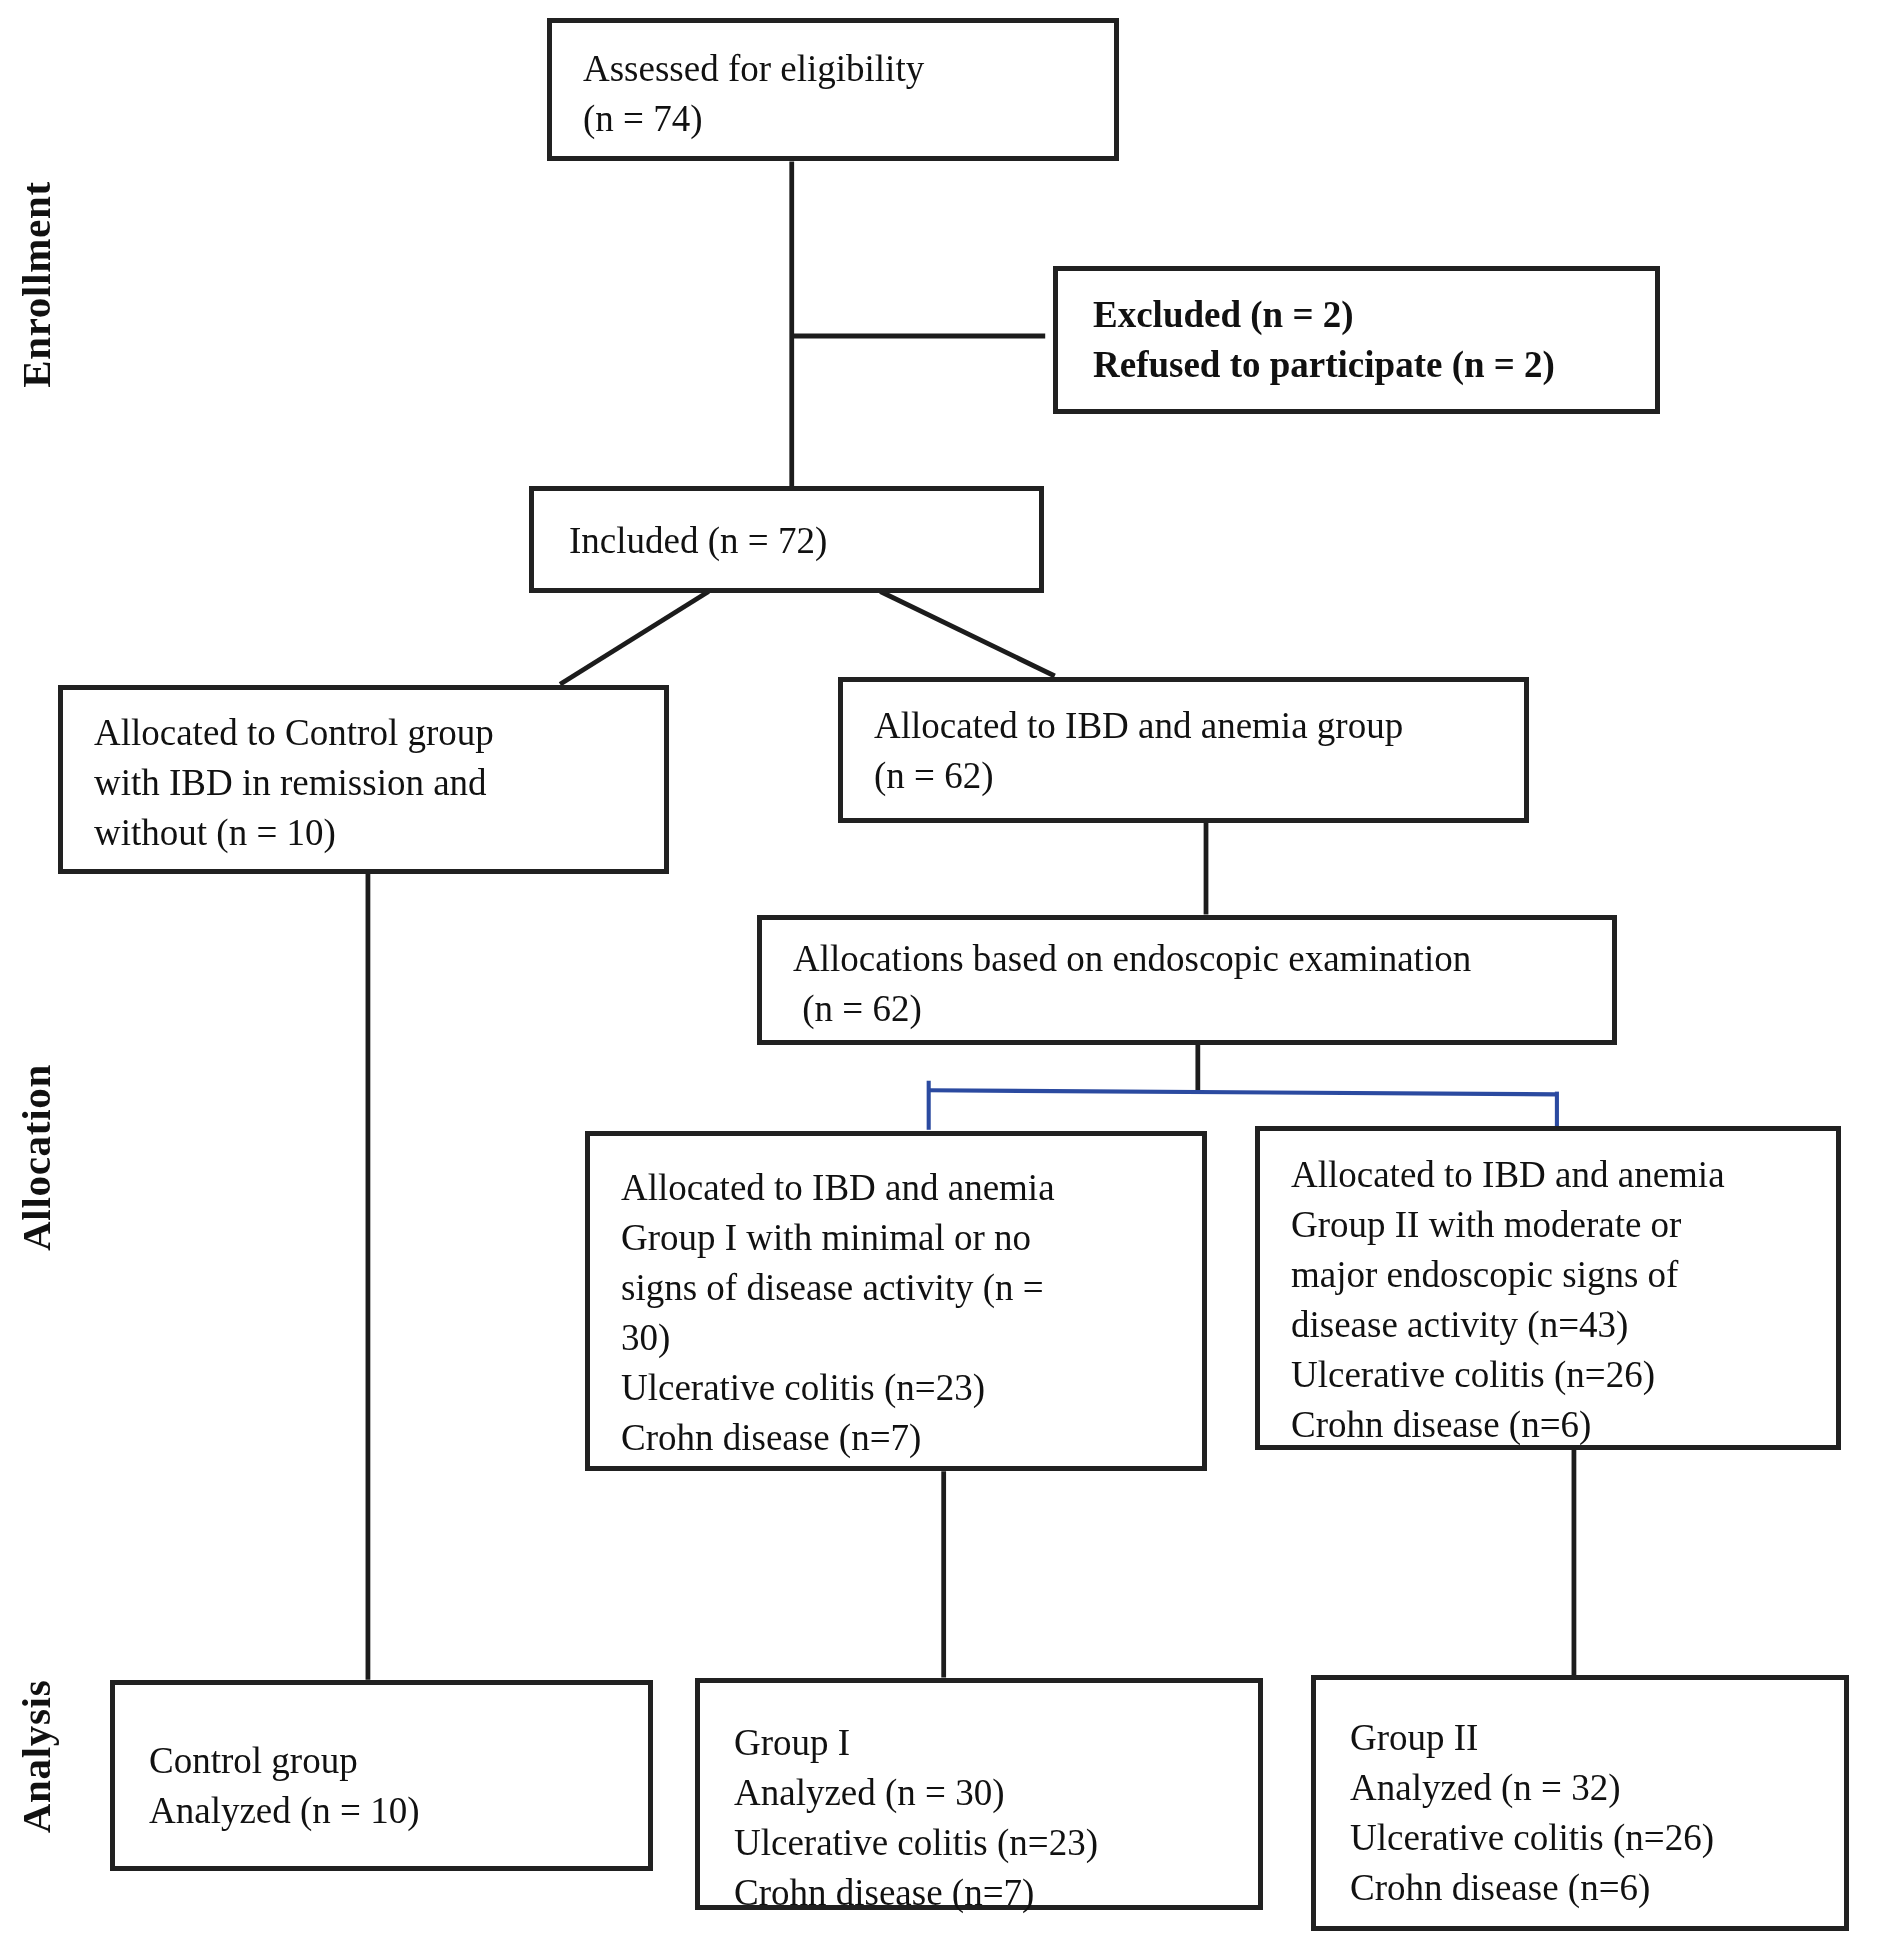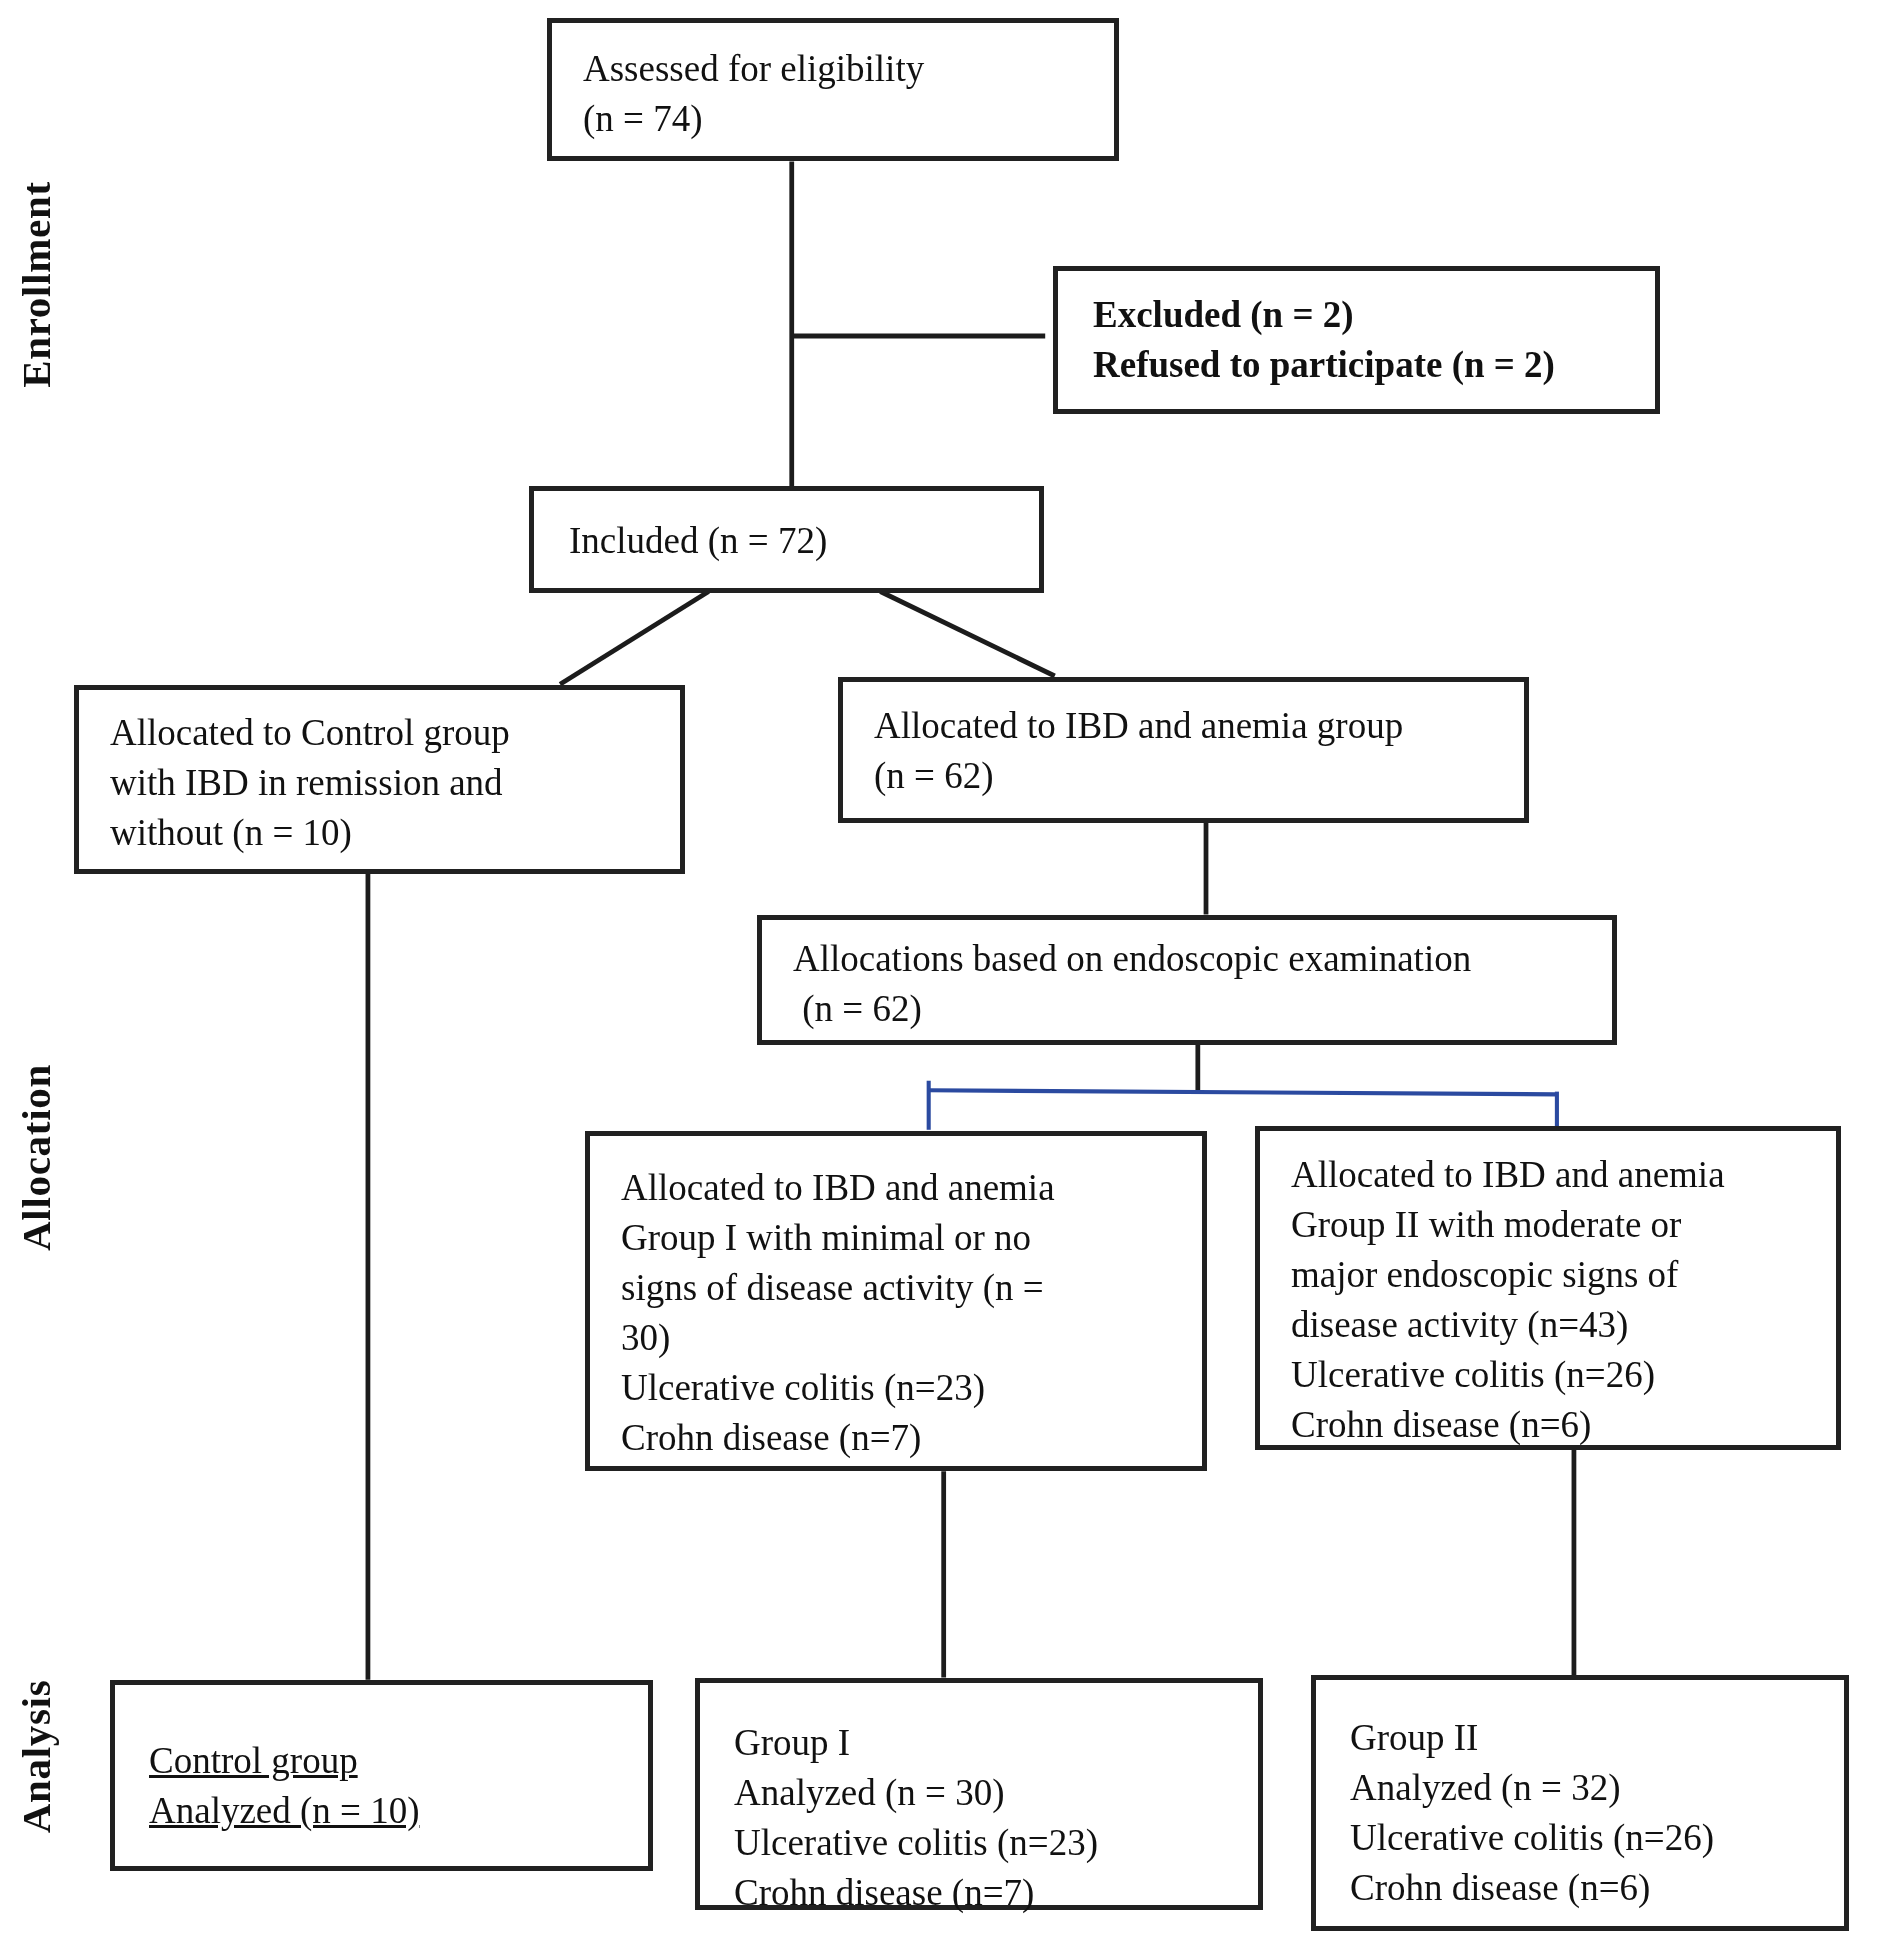--- a/index.html
+++ b/index.html
@@ -75,21 +75,21 @@
 
   <div class="box" style="left:1053px;top:266px;width:607px;height:148px;padding:19px 13.6px 0 35px;font-weight:bold;">
     <div class="bline">Excluded (n = 2)</div>
     <div class="bline">Refused to participate (n = 2)</div>
   </div>
 
   <div class="box" style="left:529px;top:486px;width:515px;height:107px;padding:24.5px 13.6px 0 35px;">
     <div class="bline">Included (n = 72)</div>
   </div>
 
-  <div class="box" style="left:58px;top:685px;width:611px;height:189px;padding:17.7px 13.6px 0 31px;margin-left:16px;">
+  <div class="box" style="left:58px;top:685px;width:611px;height:189px;padding:17.7px 13.6px 0 31px;">
     <div class="bline">Allocated to Control group</div>
     <div class="bline">with IBD in remission and</div>
     <div class="bline">without (n = 10)</div>
   </div>
 
   <div class="box" style="left:838px;top:677px;width:691px;height:146px;padding:19px 13.6px 0 31px;">
     <div class="bline">Allocated to IBD and anemia group</div>
     <div class="bline">(n = 62)</div>
   </div>
 
@@ -109,21 +109,21 @@
 
   <div class="box" style="left:1255px;top:1126px;width:586px;height:324px;padding:19px 10.2px 0 31px;">
     <div class="bline">Allocated to IBD and anemia</div>
     <div class="bline">Group II with moderate or</div>
     <div class="bline">major endoscopic signs of</div>
     <div class="bline">disease activity (n=43)</div>
     <div class="bline">Ulcerative colitis (n=26)</div>
     <div class="bline">Crohn disease (n=6)</div>
   </div>
 
-  <div class="box" style="left:110px;top:1680px;width:543px;height:191px;padding:51px 13.6px 0 34px;text-decoration:underline;">
+  <div class="box" style="left:110px;top:1680px;width:543px;height:191px;padding:51px 13.6px 0 34px;">
     <div class="bline">Control group</div>
     <div class="bline">Analyzed (n = 10)</div>
   </div>
 
   <div class="box" style="left:695px;top:1678px;width:568px;height:232px;padding:35px 6px 0 34px;">
     <div class="bline">Group I</div>
     <div class="bline">Analyzed (n = 30)</div>
     <div class="bline">Ulcerative colitis (n=23)</div>
     <div class="bline">Crohn disease (n=7)</div>
   </div>

